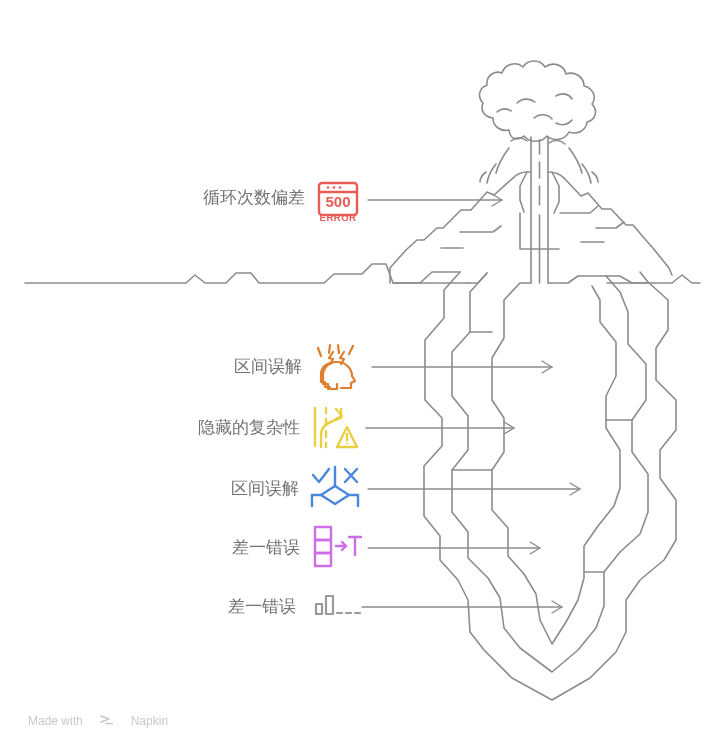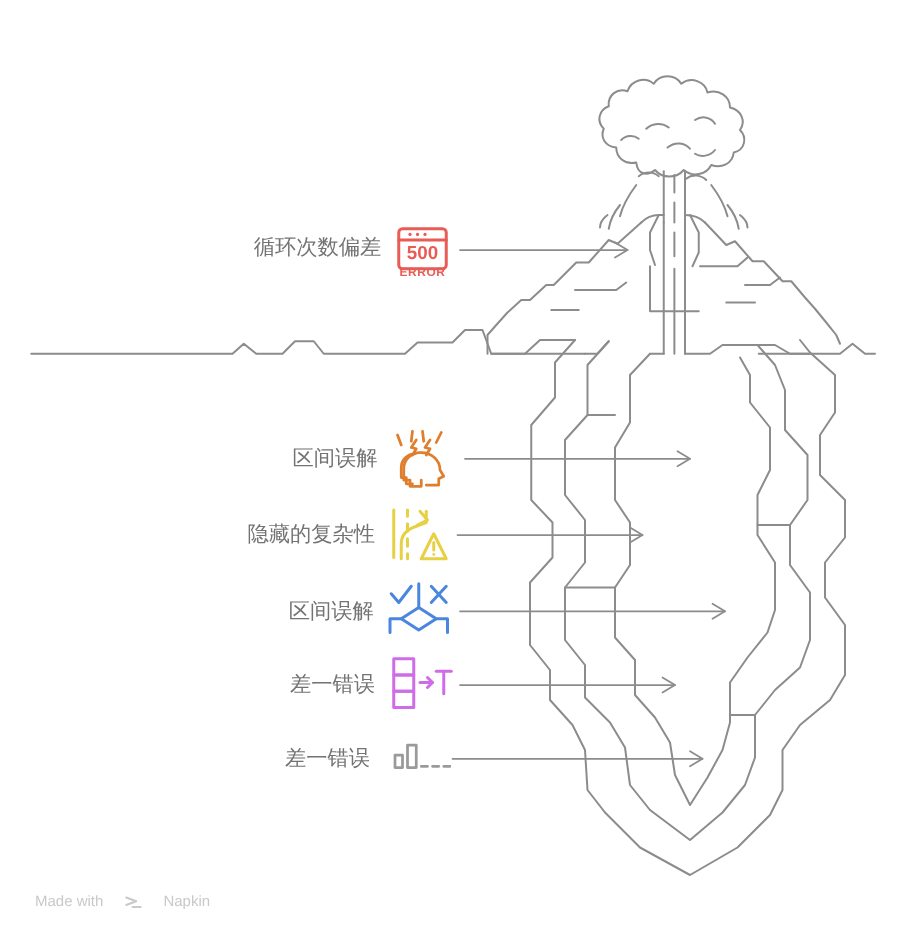--- a/index.html
+++ b/index.html
@@ -25,21 +25,21 @@
     position:absolute;
     right:0;top:-12px;
     font-size:17px;color:#737373;
     white-space:nowrap;text-align:center;
     line-height:24px;
   }
 
   
   #footer{
     position:absolute;left:28px;top:714px;
-    display:flex;align-items:flex-end;gap:17px;
+    display:flex;align-items:flex-start;gap:17px;
     font-size:12px;color:#c9c9c9;
   }
   #footer .logo{display:inline-block;width:14px;height:12px;}
   .nosel{user-select:none;}
 </style>
 </head>
 <body>
 
 <div id="stage">
 

